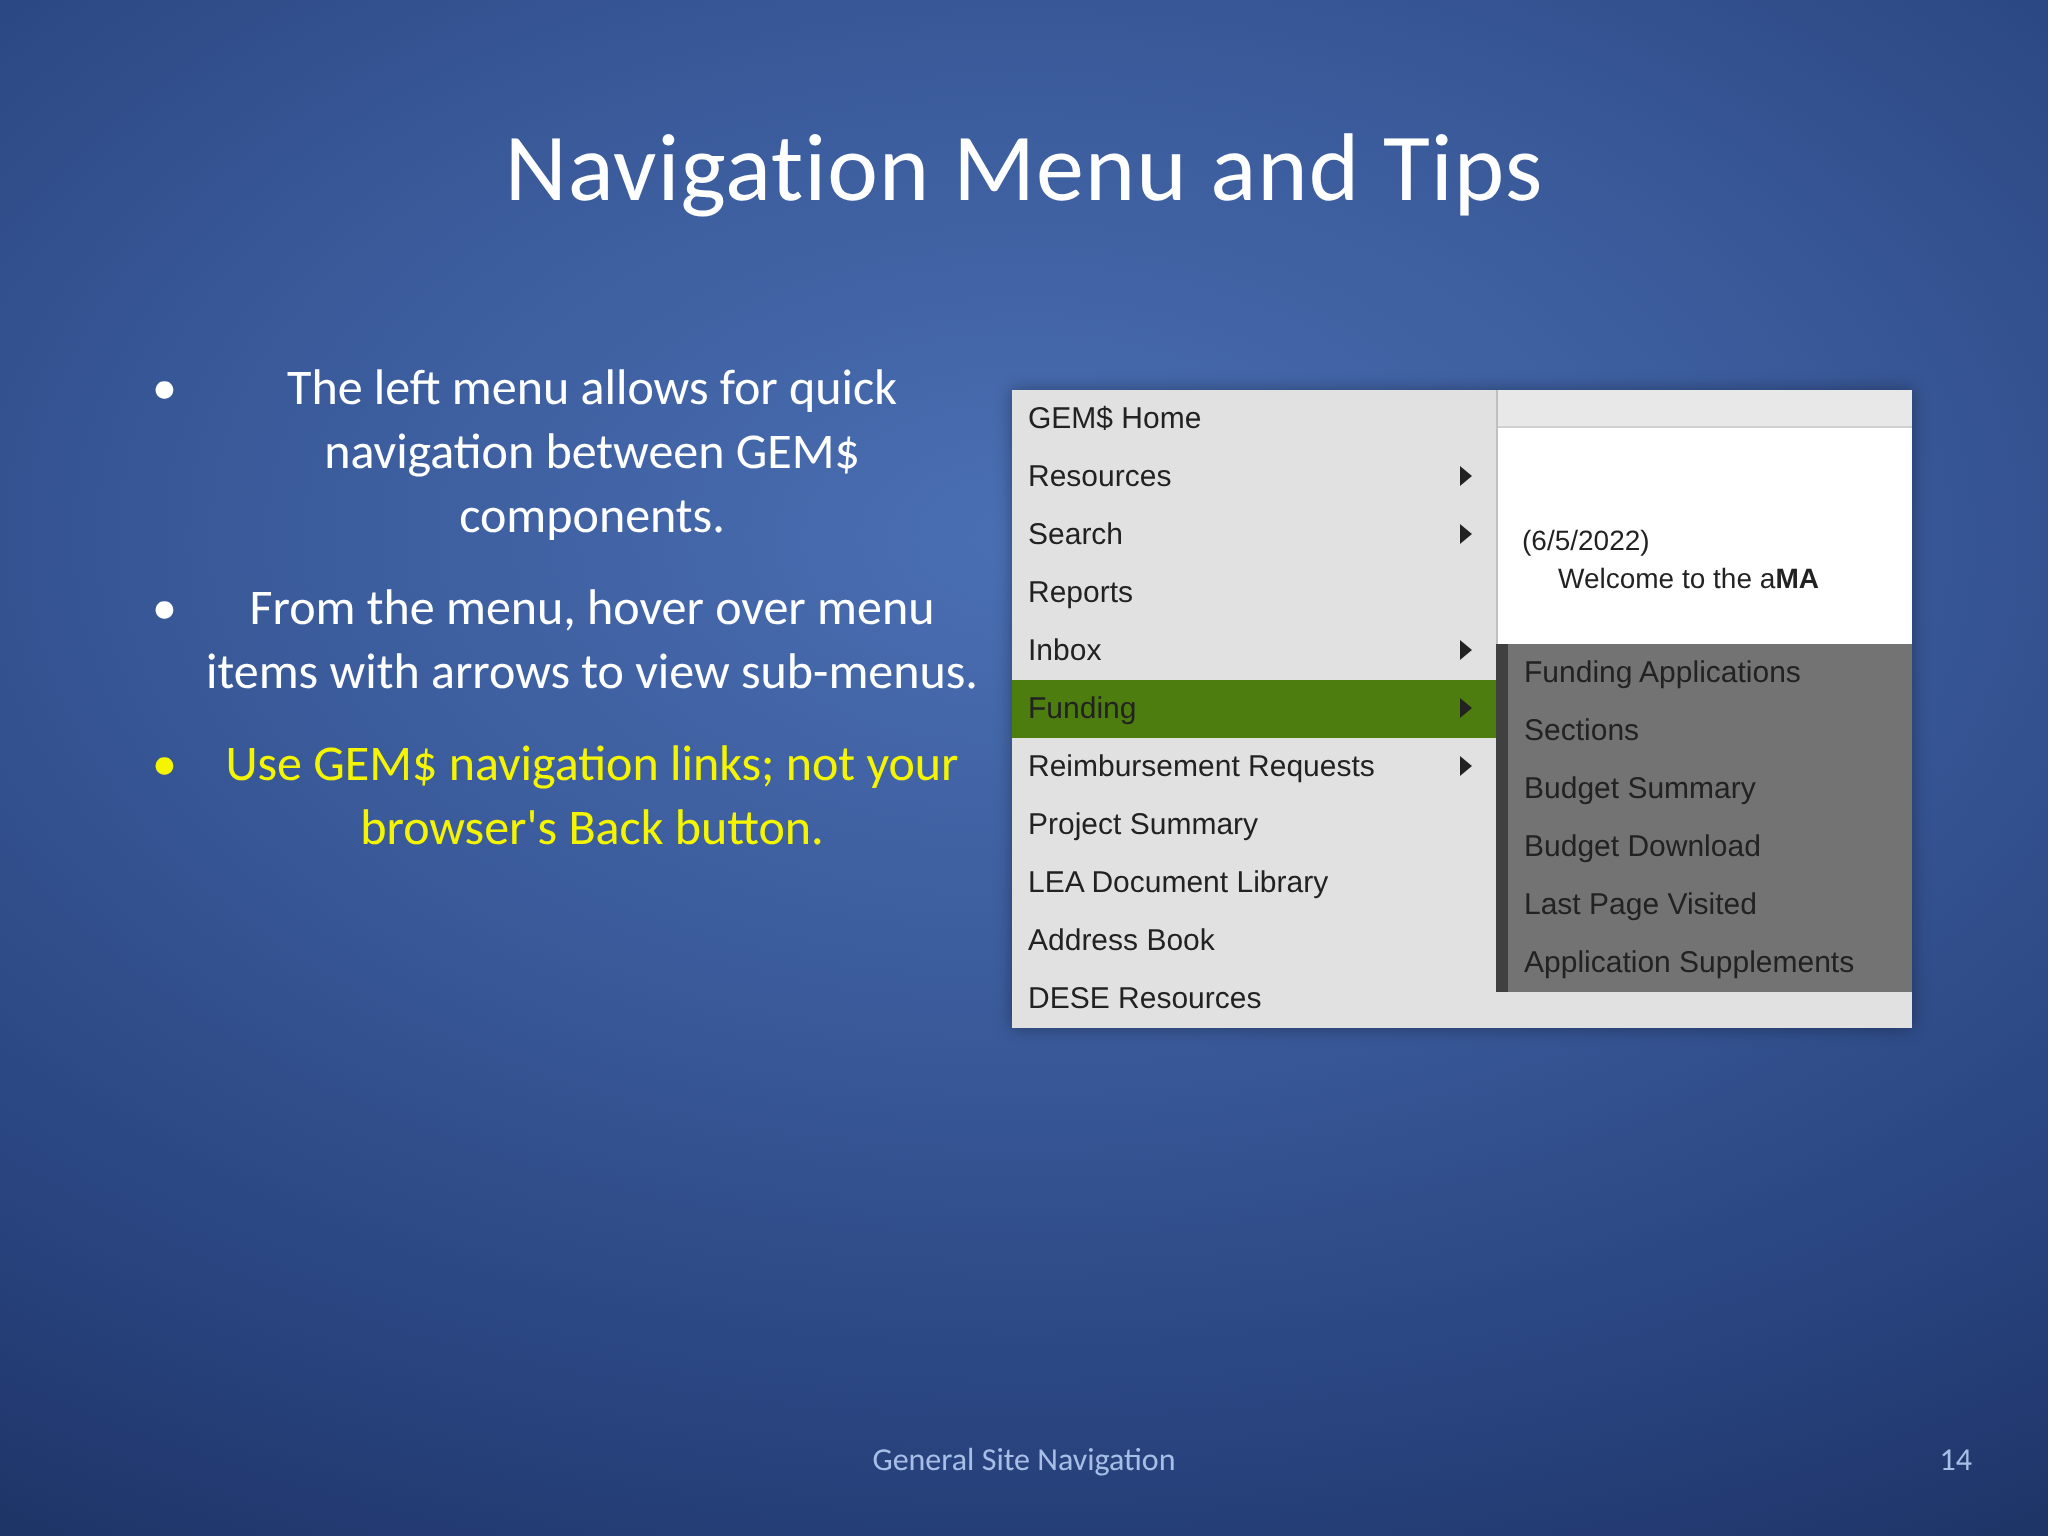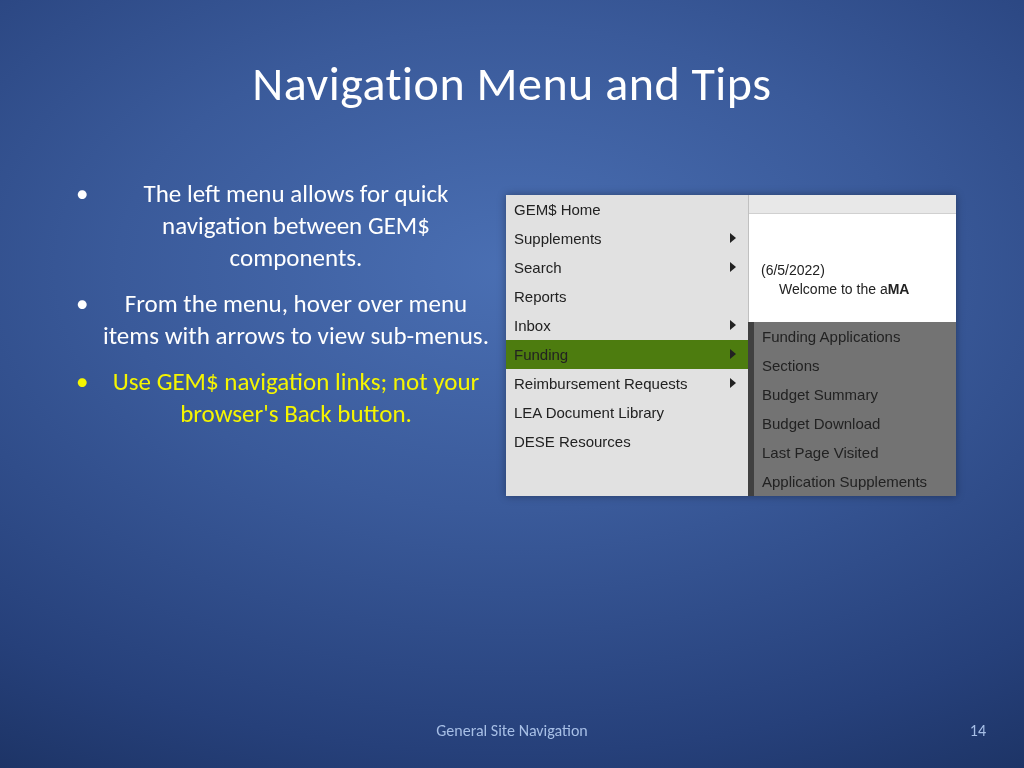--- a/index.html
+++ b/index.html
@@ -182,21 +182,21 @@
         <li class="highlight">Use GEM$ navigation links; not your browser's Back button.</li>
       </ul>
   </div>
 
   <div class="menu-screenshot">
     <div class="menu-left" id="menu-left">
         <div class="menu-item">
           <span>GEM$ Home</span>
         </div>
         <div class="menu-item">
-          <span>Supplements</span>
+          <span>Resources</span>
           <span class="arrow"></span>
         </div>
         <div class="menu-item">
           <span>Search</span>
           <span class="arrow"></span>
         </div>
         <div class="menu-item">
           <span>Reports</span>
         </div>
         <div class="menu-item">
@@ -205,21 +205,27 @@
         </div>
         <div class="menu-item selected">
           <span>Funding</span>
           <span class="arrow"></span>
         </div>
         <div class="menu-item">
           <span>Reimbursement Requests</span>
           <span class="arrow"></span>
         </div>
         <div class="menu-item">
+          <span>Project Summary</span>
+        </div>
+        <div class="menu-item">
           <span>LEA Document Library</span>
+        </div>
+        <div class="menu-item">
+          <span>Address Book</span>
         </div>
         <div class="menu-item">
           <span>DESE Resources</span>
         </div>
       </div>
     <div class="menu-right">
       <div class="announcements-panel">
         <div class="top-strip"></div>
         <div class="announcements-body">
           <div>(6/5/2022)</div>

